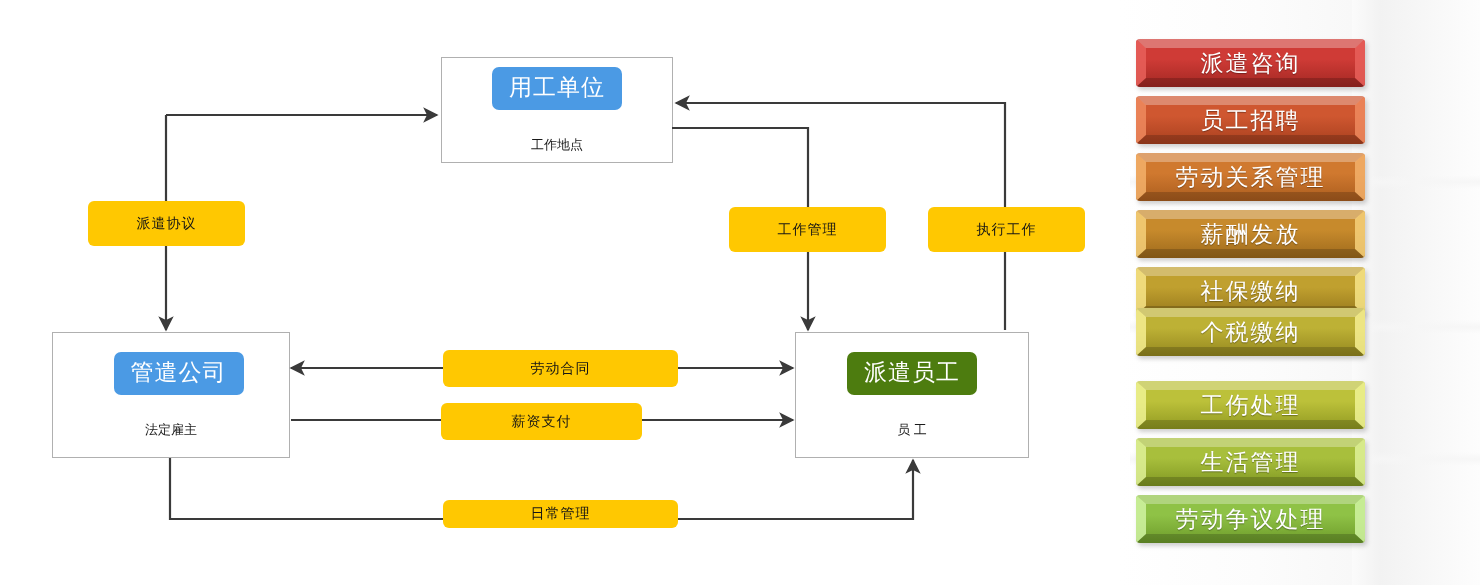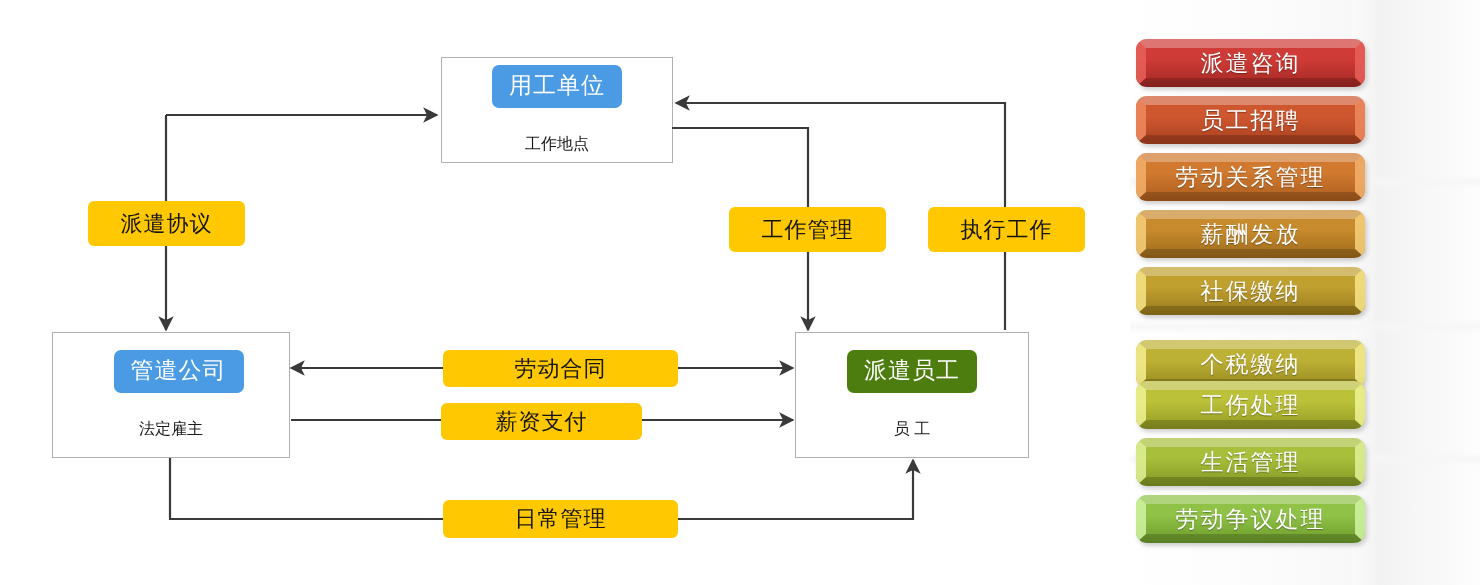--- a/index.html
+++ b/index.html
@@ -60,33 +60,33 @@
     color: #ffffff;
     border-radius: 7px;
     font-size: 23px;
     line-height: 1;
     padding: 9px 17px 11px 17px;
     letter-spacing: 1px;
     white-space: nowrap;
   }
   .entity .sub {
     margin-top: 26px;
-    font-size: 16px;
+    font-size: 13px;
     color: #1a1a1a;
     white-space: nowrap;
   }
 
   
   .ylabel {
     position: absolute;
     box-sizing: border-box;
     background: #ffc801;
     border-radius: 6px;
     color: #151515;
-    font-size: 22px;
+    font-size: 14px;
     display: flex;
     align-items: center;
     justify-content: center;
     white-space: nowrap;
     z-index: 4;
     letter-spacing: 1px;
   }
 
   
   #wires {
@@ -98,21 +98,21 @@
     z-index: 2;
   }
 
   
   .svc {
     position: absolute;
     left: 1136px;
     width: 229px;
     height: 48px;
     box-sizing: border-box;
-    border-radius: 11px;
+    border-radius: 4px;
     display: flex;
     align-items: center;
     justify-content: center;
     color: #ffffff;
     font-size: 23px;
     font-family: Liberation Sans, sans-serif;
     letter-spacing: 2px;
     white-space: nowrap;
     box-shadow: 2px 3px 4px rgba(120,120,120,0.35);
     overflow: hidden;
@@ -210,21 +210,21 @@
   <div class="ylabel" style="left: 88px; top: 201px; width: 157px; height: 45px; background: rgb(255, 200, 1);">派遣协议</div>
 
   <div class="ylabel" style="left: 729px; top: 207px; width: 157px; height: 45px; background: rgb(255, 200, 1);">工作管理</div>
 
   <div class="ylabel" style="left: 443px; top: 350px; width: 235px; height: 37px; background: rgb(255, 200, 1);">劳动合同</div>
 
   <div class="ylabel" style="left: 928px; top: 207px; width: 157px; height: 45px; background: rgb(255, 200, 1);">执行工作</div>
 
   <div class="ylabel" style="left: 441px; top: 403px; width: 201px; height: 37px; background: rgb(255, 200, 1);">薪资支付</div>
 
-  <div class="ylabel" style="left: 443px; top: 500px; width: 235px; height: 38px; background: rgb(255, 200, 1);">日常管理</div>
+  <div class="ylabel" style="left: 443px; top: 500px; width: 235px; height: 28px; background: rgb(255, 200, 1);">日常管理</div>
 
   <div id="svc-list">
       <div class="svc" style="top: 39px; background: linear-gradient(rgb(207, 59, 54) 0%, rgb(207, 59, 54) 42%, rgb(163, 40, 35) 100%);">
         <div class="bevel-t"></div>
         <div class="bevel-b"></div>
         <div class="bevel-l" style="background: rgb(232, 96, 90); opacity: 0.85;"></div>
         <div class="bevel-r" style="background: rgb(232, 96, 90); opacity: 0.85;"></div>
         <span class="label">派遣咨询</span>
       </div>
       <div class="svc" style="top: 96px; background: linear-gradient(rgb(207, 87, 48) 0%, rgb(207, 87, 48) 42%, rgb(169, 64, 31) 100%);">
@@ -248,21 +248,21 @@
         <div class="bevel-r" style="background: rgb(246, 208, 122); opacity: 0.85;"></div>
         <span class="label">薪酬发放</span>
       </div>
       <div class="svc" style="top: 267px; background: linear-gradient(rgb(192, 160, 47) 0%, rgb(192, 160, 47) 42%, rgb(152, 121, 28) 100%);">
         <div class="bevel-t"></div>
         <div class="bevel-b"></div>
         <div class="bevel-l" style="background: rgb(247, 228, 135); opacity: 0.85;"></div>
         <div class="bevel-r" style="background: rgb(247, 228, 135); opacity: 0.85;"></div>
         <span class="label">社保缴纳</span>
       </div>
-      <div class="svc" style="top: 340px; background: linear-gradient(rgb(189, 177, 53) 0%, rgb(189, 177, 53) 42%, rgb(149, 136, 31) 100%);">
+      <div class="svc" style="top: 308px; background: linear-gradient(rgb(189, 177, 53) 0%, rgb(189, 177, 53) 42%, rgb(149, 136, 31) 100%);">
         <div class="bevel-t"></div>
         <div class="bevel-b"></div>
         <div class="bevel-l" style="background: rgb(246, 239, 144); opacity: 0.85;"></div>
         <div class="bevel-r" style="background: rgb(246, 239, 144); opacity: 0.85;"></div>
         <span class="label">个税缴纳</span>
       </div>
       <div class="svc" style="top: 381px; background: linear-gradient(rgb(188, 193, 58) 0%, rgb(188, 193, 58) 42%, rgb(146, 154, 34) 100%);">
         <div class="bevel-t"></div>
         <div class="bevel-b"></div>
         <div class="bevel-l" style="background: rgb(240, 243, 148); opacity: 0.85;"></div>

